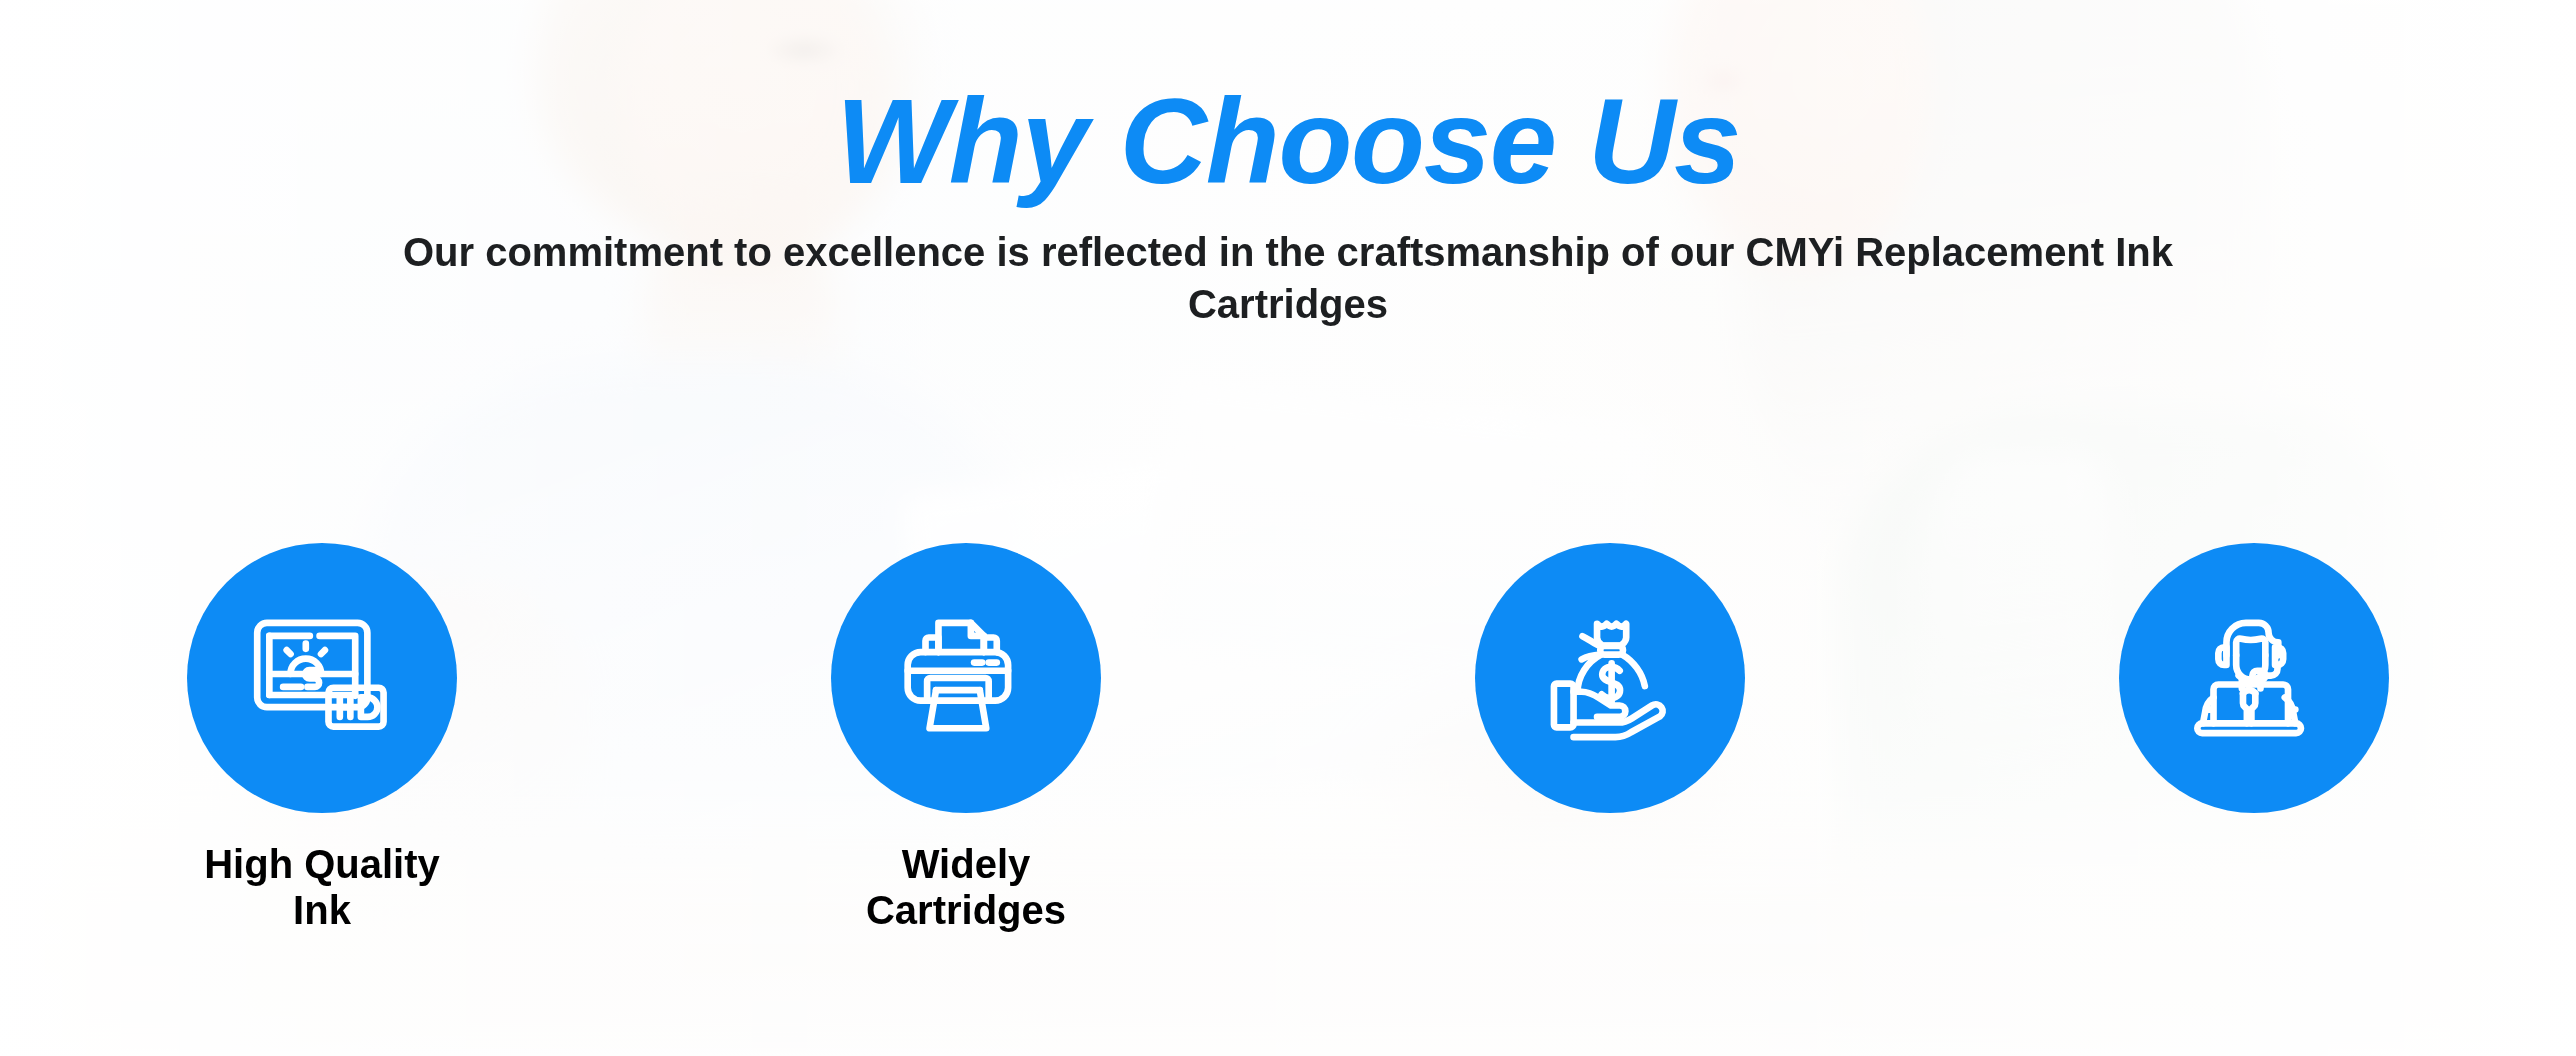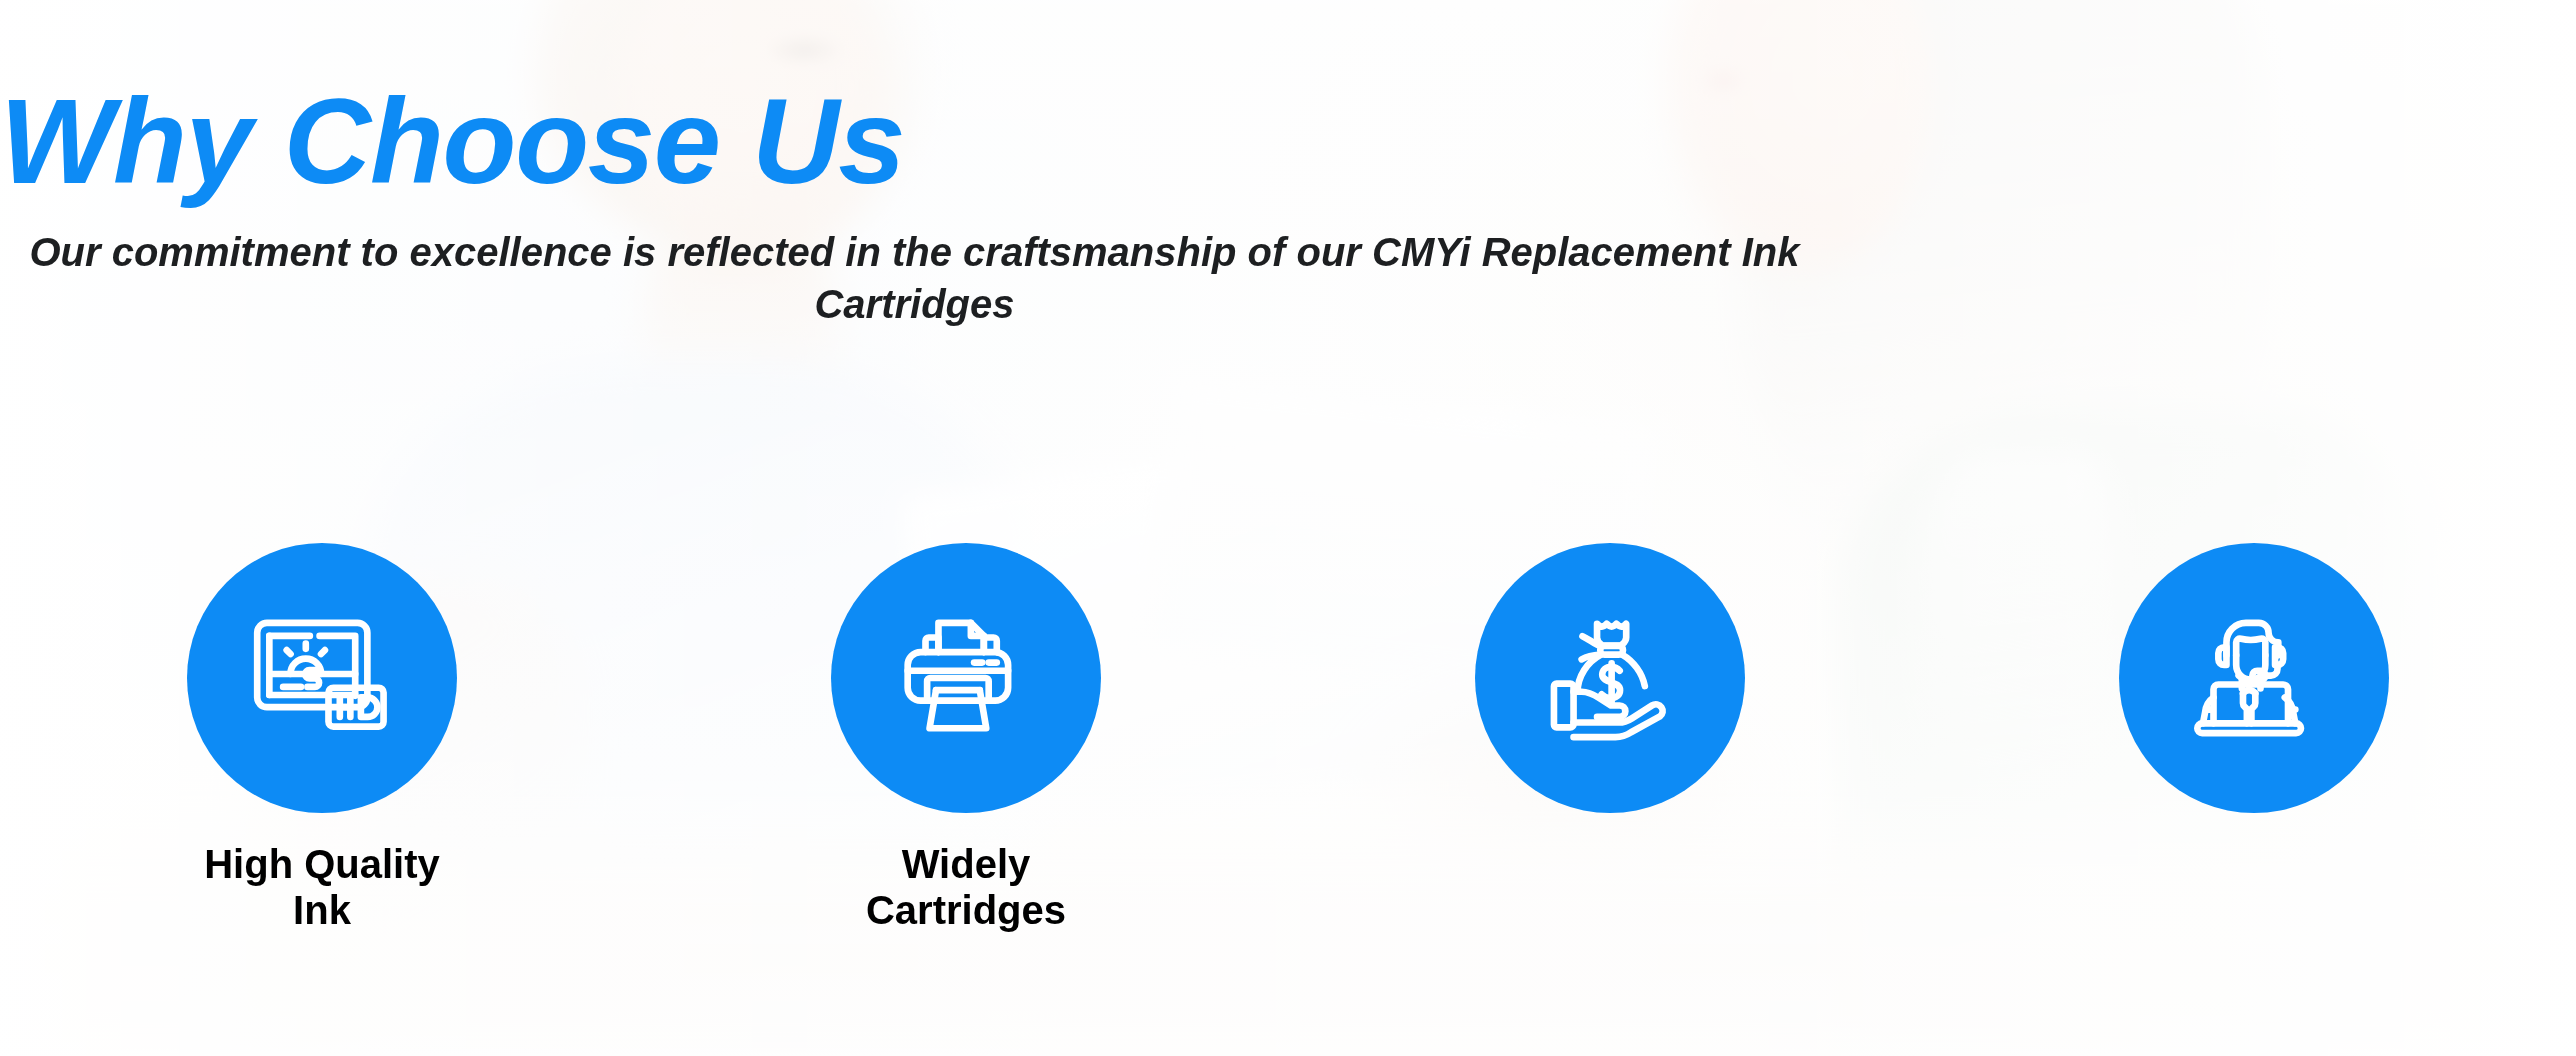--- a/index.html
+++ b/index.html
@@ -184,21 +184,21 @@
       linear-gradient(180deg, rgba(255,255,255,.50) 0%, rgba(255,255,255,.30) 35%,
         rgba(255,255,255,.42) 70%, rgba(255,255,255,.62) 100%);
   }
 
   
   .content {
     position: absolute;
     inset: 0;
     display: flex;
     flex-direction: column;
-    align-items: flex-start;
+    align-items: center;
   }
 
   .headline {
     margin: 0;
     padding-top: 80px;
     font-size: 121px;
     line-height: 1.02;
     font-weight: 700;
     font-style: italic;
     letter-spacing: -1.3px;
@@ -209,21 +209,20 @@
 
   .subtitle {
     margin: 0;
     padding-top: 23px;
     max-width: 1829px;
     font-size: 40px;
     line-height: 1.30;
     font-weight: 700;
     color: #1d1f21;
     text-align: center;
-    font-style: italic;
   }
 
   .features {
     position: absolute;
     left: 0; top: 543px;
     width: 2576px;
     display: grid;
     grid-template-columns: repeat(4, 1fr);
   }
 

